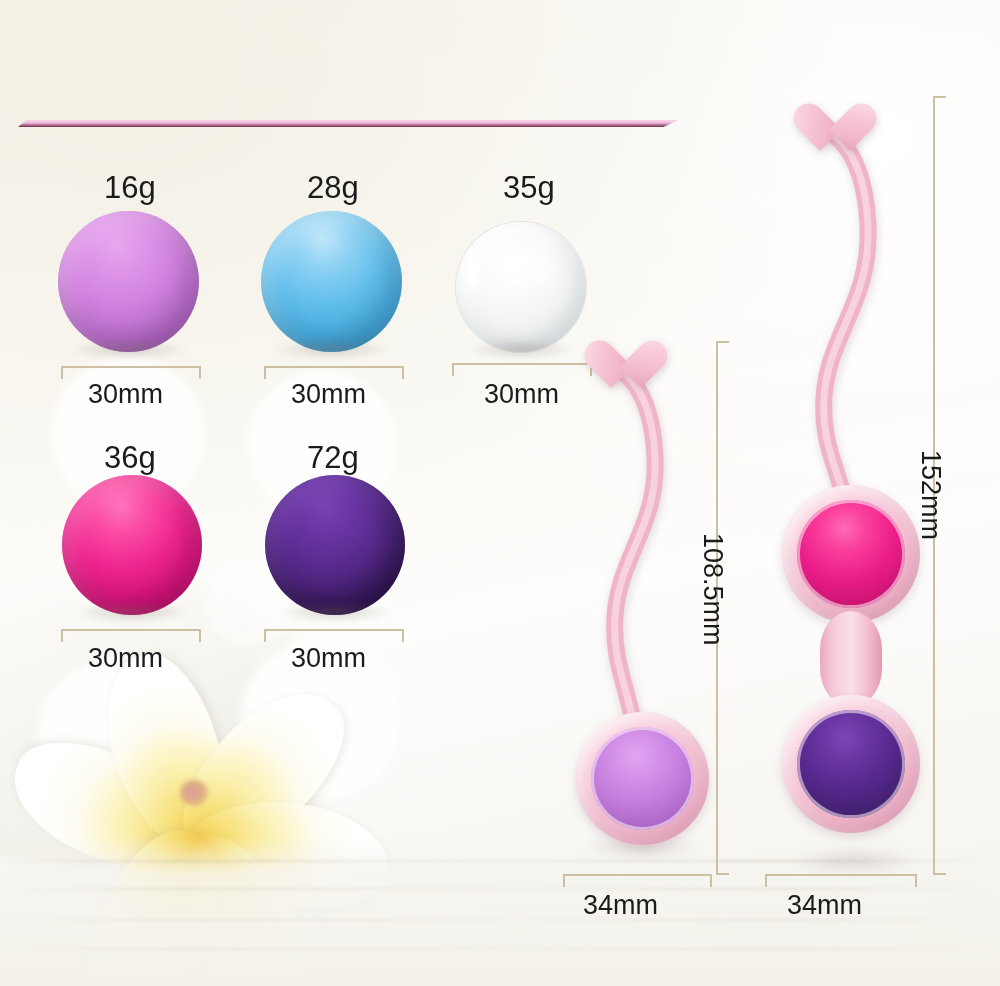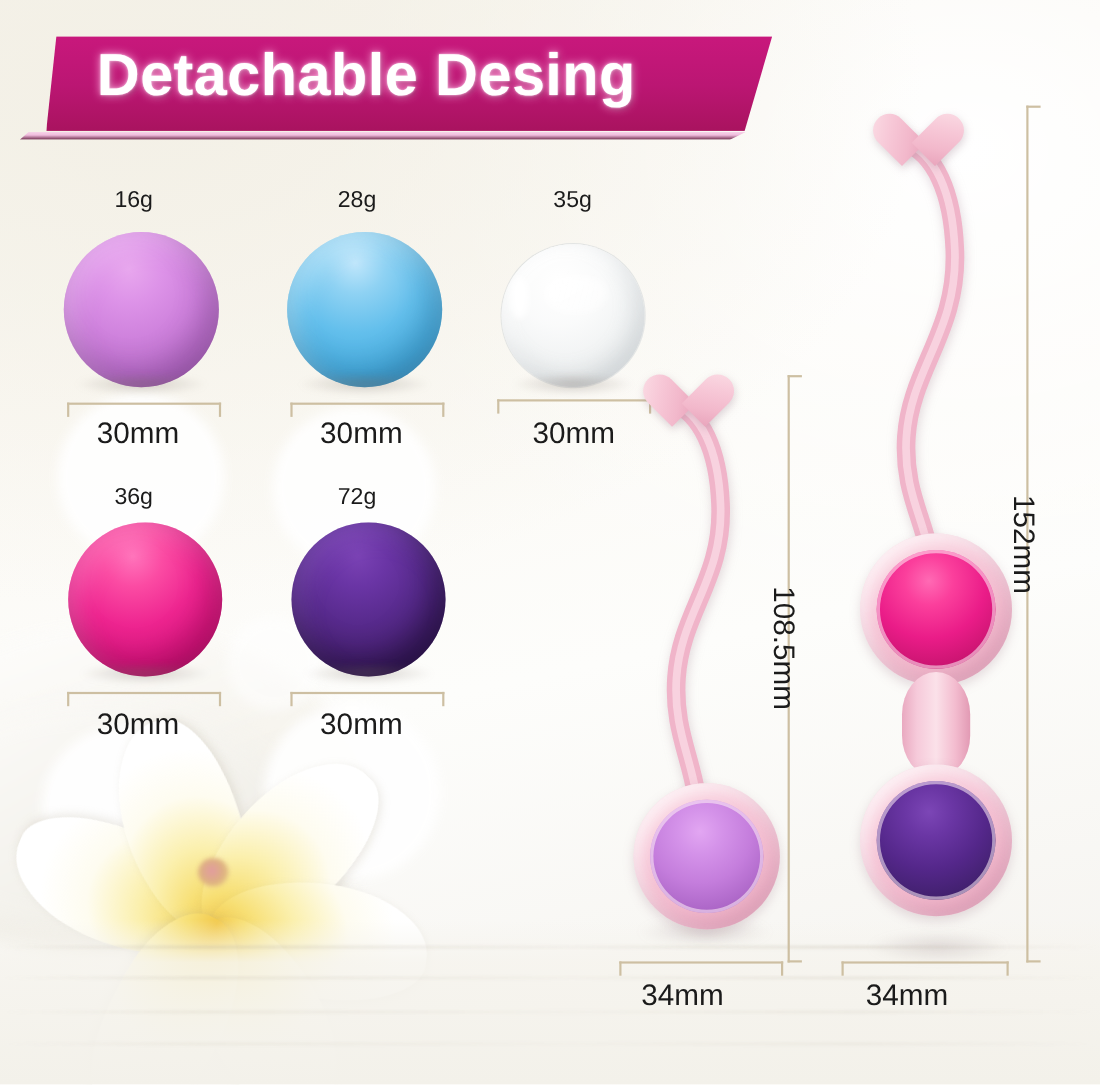--- a/index.html
+++ b/index.html
@@ -153,21 +153,21 @@
     box-shadow:inset -10px -14px 26px rgba(120,5,65,.40), inset 8px 10px 22px rgba(255,190,225,.32);
   }
   .ball-72{
     background:
       radial-gradient(circle at 43% 22%, #7a42b4 0%, #6a35a5 20%, #572a8c 46%, #46206f 72%, #361856 92%, #2a1243 100%);
     box-shadow:inset -10px -14px 26px rgba(15,5,35,.50), inset 8px 10px 22px rgba(190,150,235,.22);
   }
 
   .weight-label{
     position:absolute;
-    font-size:21px; color:#1b1b1b; letter-spacing:0;
+    font-size:31px; color:#1b1b1b; letter-spacing:0;
     white-space:nowrap;
   }
 
   
   .dim-h{
     position:absolute;
     height:11px;
     border-top:2px solid #cdbfa2;
     border-left:2px solid #cdbfa2;
     border-right:2px solid #cdbfa2;
@@ -266,24 +266,20 @@
     <div class="flower-core"></div>
   </div>
 
   <div class="bg-wood">
     <i></i>
       <i></i>
       <i></i>
       <i></i>
   </div>
 
-  <div class="banner-wrap">
-    <div class="banner"></div>
-    <div class="banner-title">Detachable Desing</div>
-  </div>
   <div class="banner-underline"></div>
 
   <div class="weight-label" style="left:104px; top:170px;">16g</div>
   <div class="ball ball-16" style="left:58px; top:211px; width:141px; height:141px;">
     <div class="shadow"></div>
   </div>
   <div class="dim-h" style="left:61px; top:366px; width:136px;"></div>
   <div class="dim-text" style="left:88px; top:379px;">30mm</div>
 
   <div class="weight-label" style="left:307px; top:170px;">28g</div>

